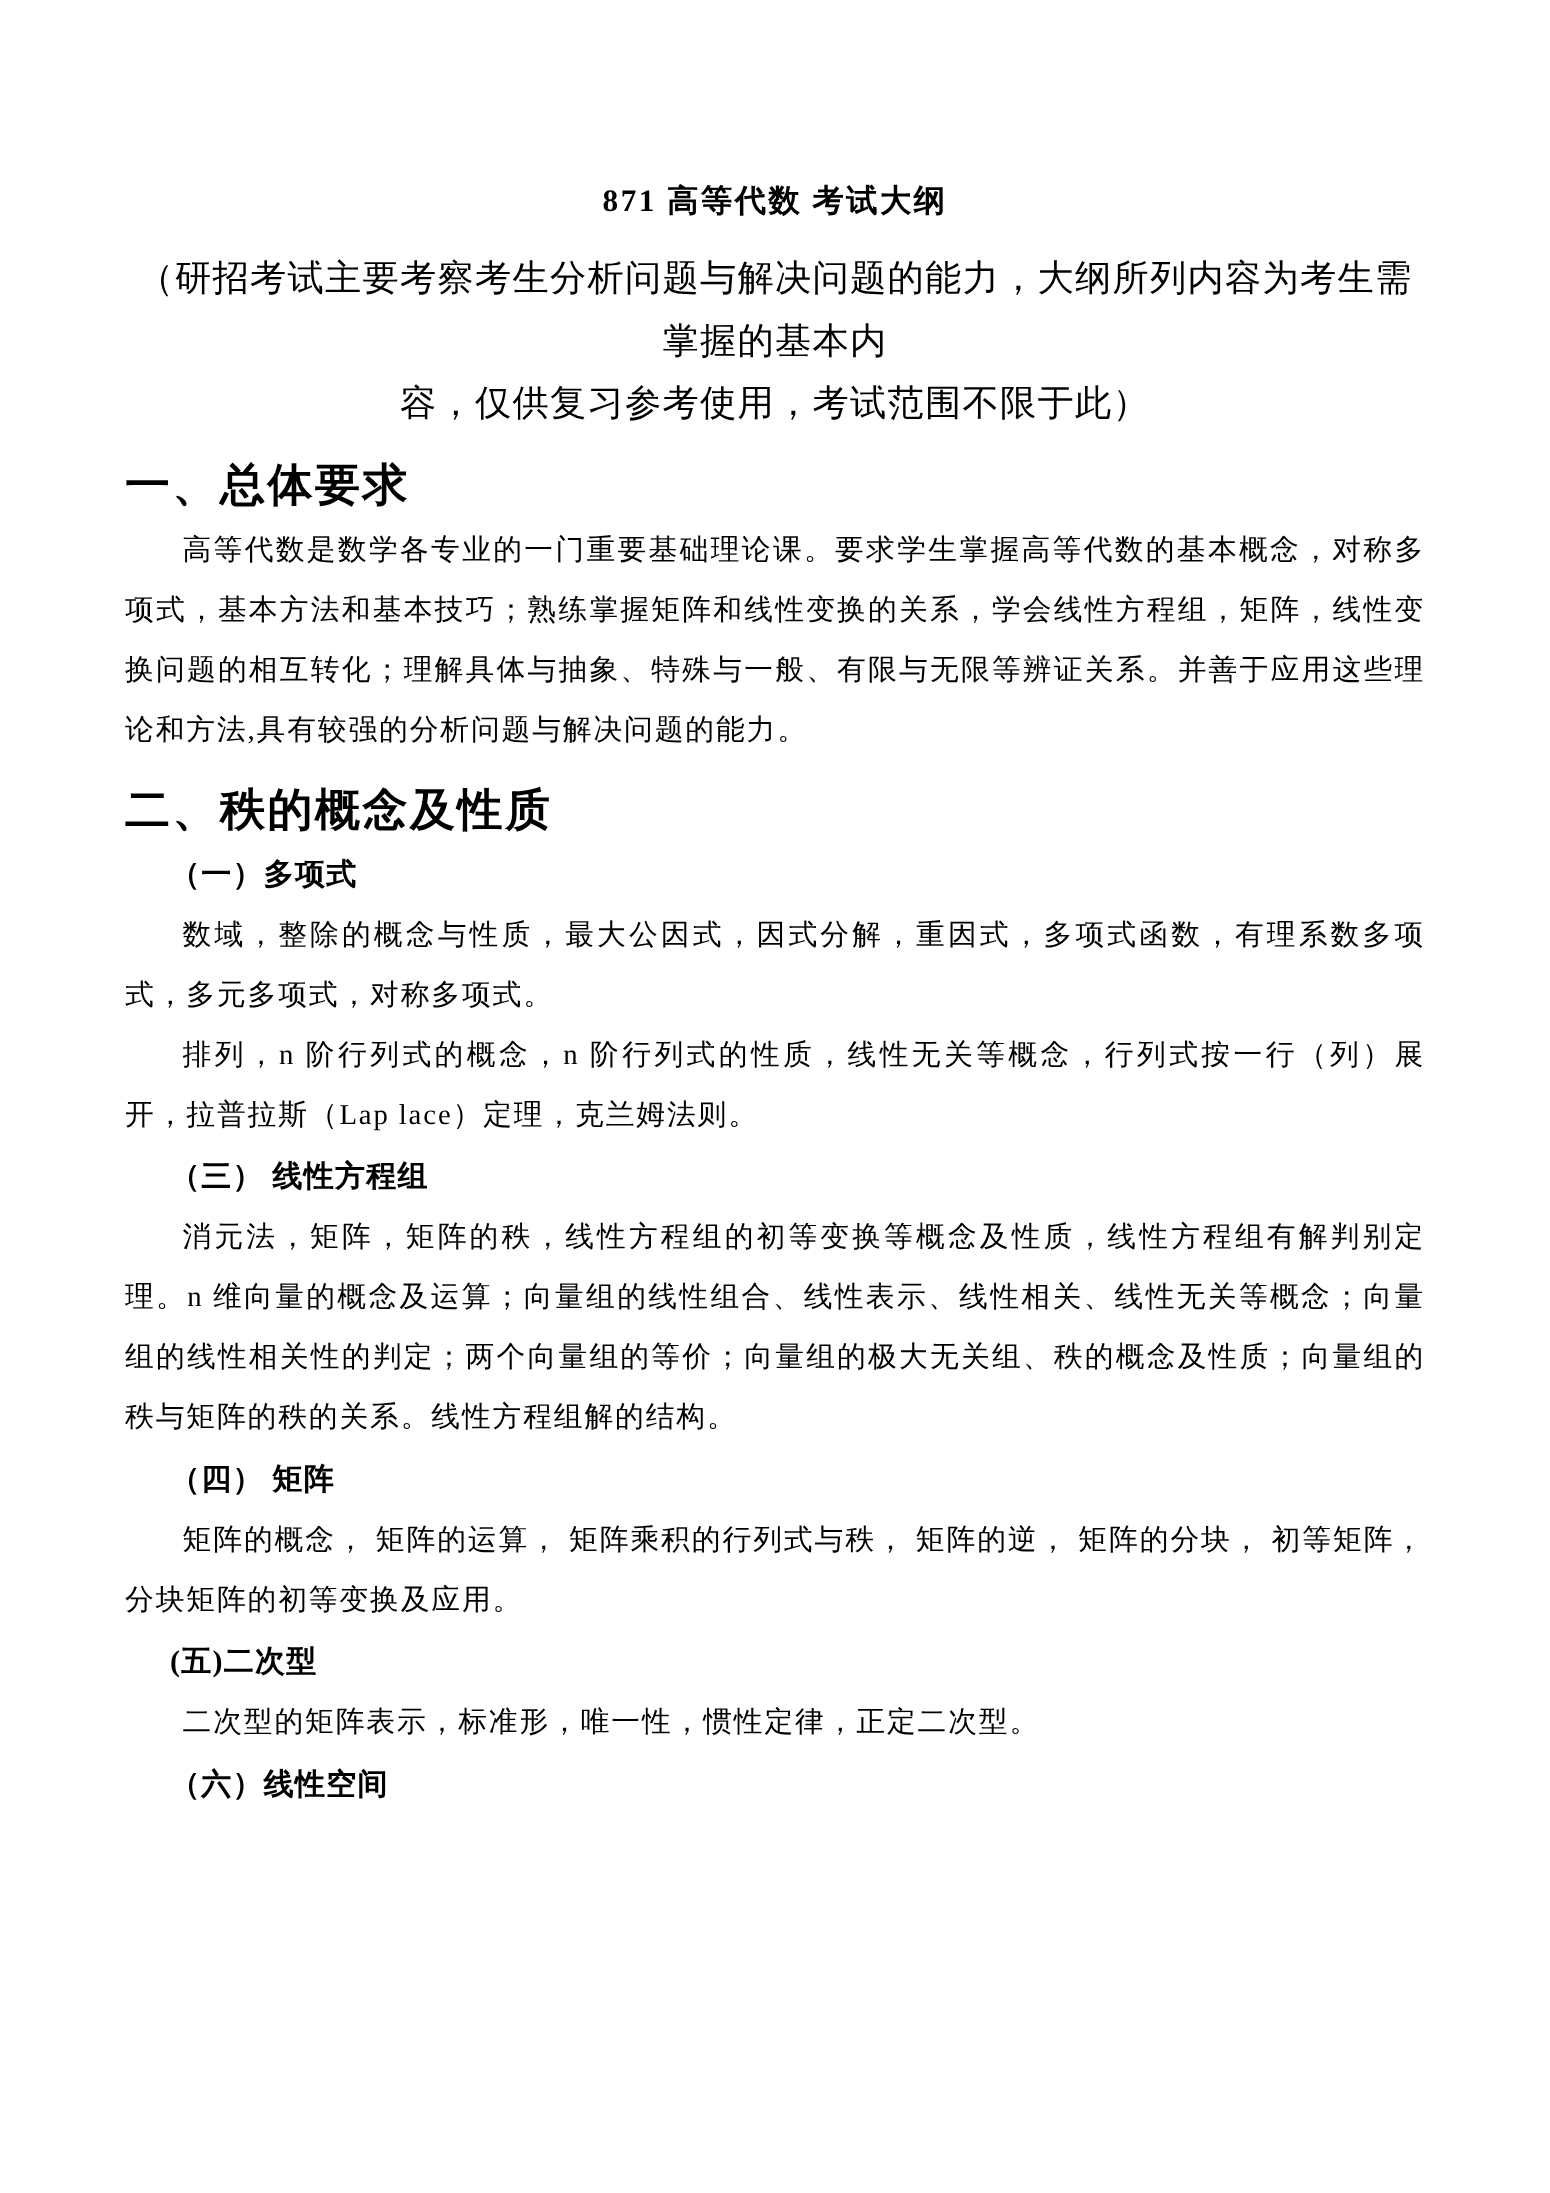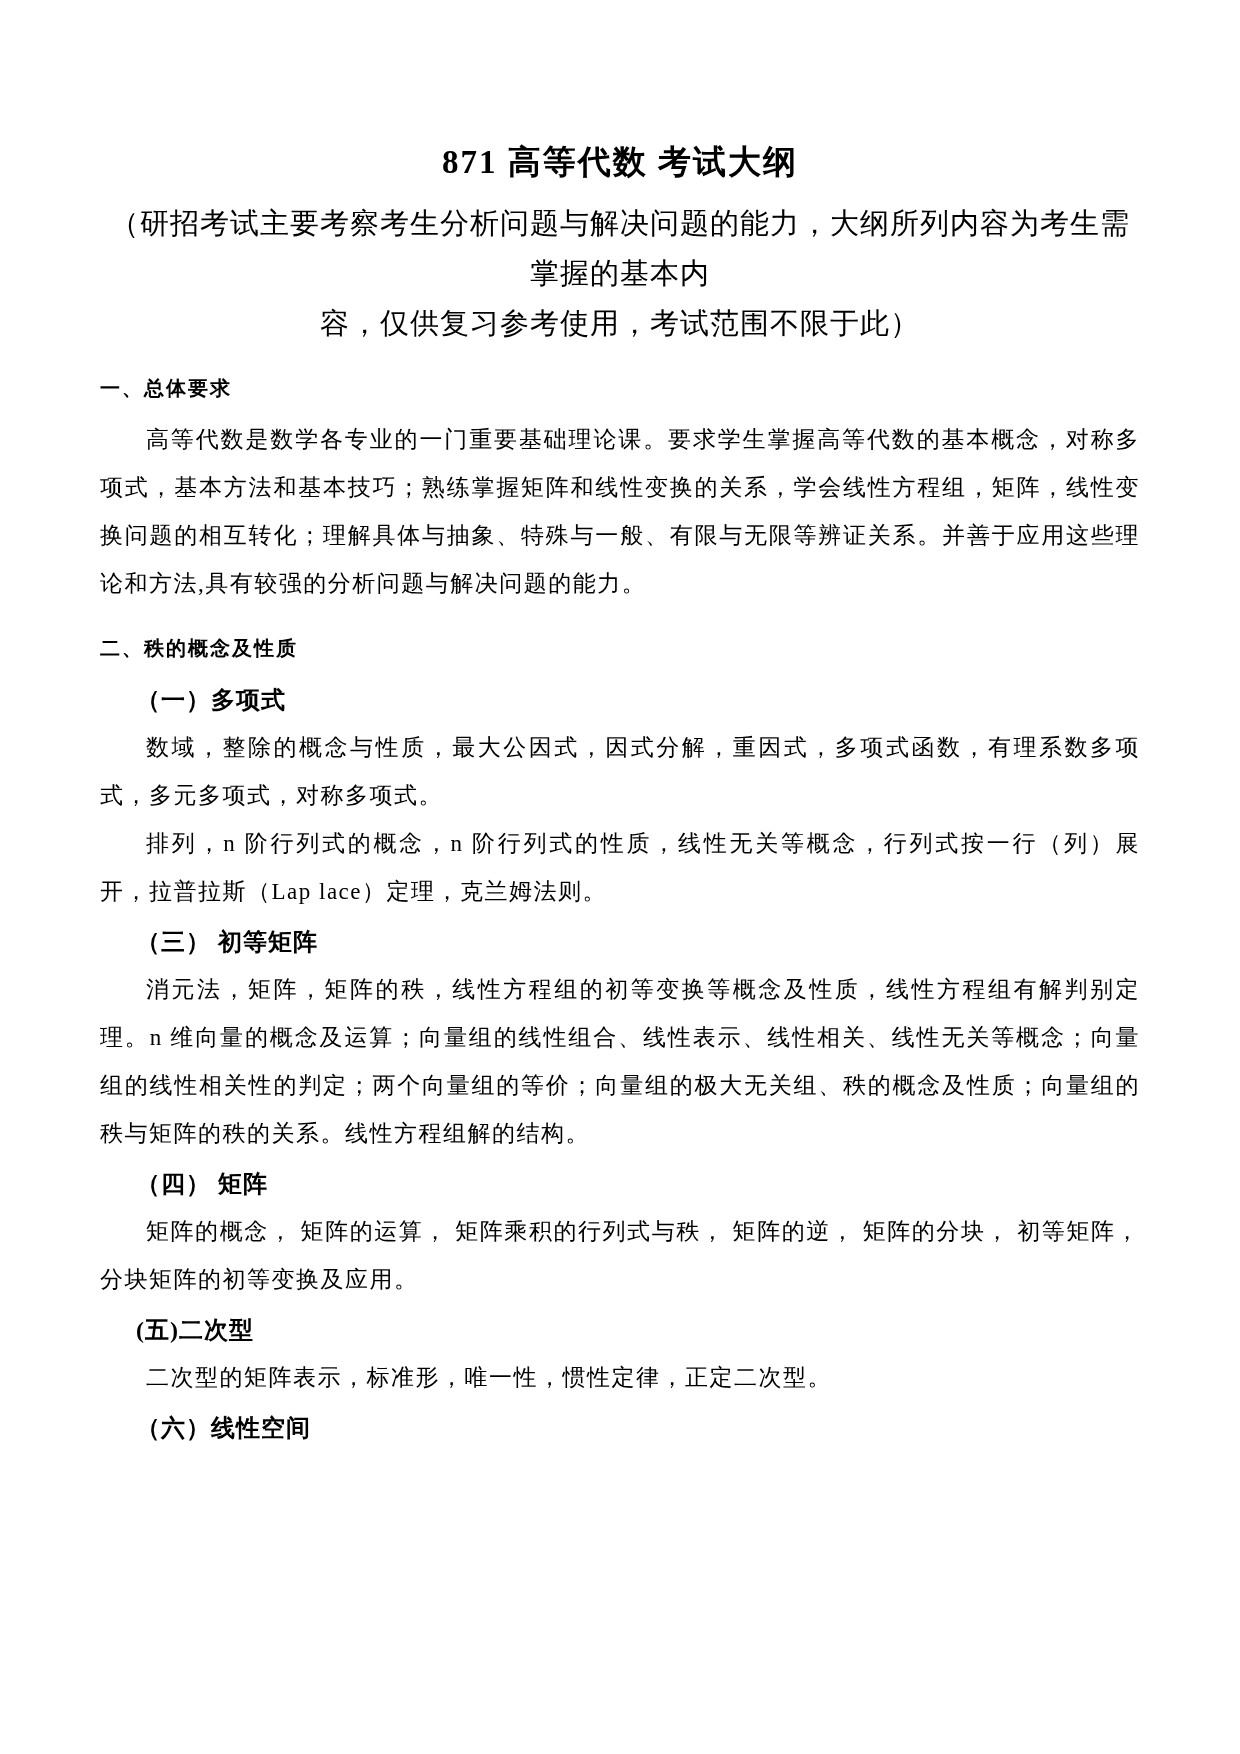--- a/index.html
+++ b/index.html
@@ -17,36 +17,36 @@
     box-sizing: border-box;
     width: 1240px;
     height: 1754px;
     padding: 140px 100px 60px 100px;
     background: #ffffff;
     overflow: hidden;
   }
   .doc-title {
     margin: 0 0 14px 0;
     text-align: center;
-    font-size: 33px;
+    font-size: 25px;
     font-weight: bold;
     letter-spacing: 2px;
     line-height: 44px;
   }
   .doc-subtitle {
     margin: 0 0 10px 0;
     text-align: center;
     font-size: 29px;
     font-weight: normal;
     letter-spacing: 1px;
     line-height: 50px;
   }
   h2.section-heading {
     margin: 22px 0 10px 0;
-    font-size: 20px;
+    font-size: 36px;
     font-weight: bold;
     letter-spacing: 2px;
     line-height: 36px;
   }
   h3.subsection-heading {
     margin: 2px 0 0 0;
     padding-left: 36px;
     font-size: 24px;
     font-weight: bold;
     letter-spacing: 1px;
@@ -79,21 +79,21 @@
   </section>
 
   <section>
     <h2 class="section-heading">二、秩的概念及性质</h2>
 
     <h3 class="subsection-heading">（一）多项式</h3>
     <p class="body-text">数域，整除的概念与性质，最大公因式，因式分解，重因式，多项式函数，有理系数多项式，多元多项式，对称多项式。</p>
 
     <p class="body-text">排列，n 阶行列式的概念，n 阶行列式的性质，线性无关等概念，行列式按一行（列）展开，拉普拉斯（Lap lace）定理，克兰姆法则。</p>
 
-    <h3 class="subsection-heading">（三） 初等矩阵</h3>
+    <h3 class="subsection-heading">（三） 线性方程组</h3>
     <p class="body-text">消元法，矩阵，矩阵的秩，线性方程组的初等变换等概念及性质，线性方程组有解判别定理。n 维向量的概念及运算；向量组的线性组合、线性表示、线性相关、线性无关等概念；向量组的线性相关性的判定；两个向量组的等价；向量组的极大无关组、秩的概念及性质；向量组的秩与矩阵的秩的关系。线性方程组解的结构。</p>
 
     <h3 class="subsection-heading">（四） 矩阵</h3>
     <p class="body-text">矩阵的概念， 矩阵的运算， 矩阵乘积的行列式与秩， 矩阵的逆， 矩阵的分块， 初等矩阵，分块矩阵的初等变换及应用。</p>
 
     <h3 class="subsection-heading">(五)二次型</h3>
     <p class="body-text">二次型的矩阵表示，标准形，唯一性，惯性定律，正定二次型。</p>
 
     <h3 class="subsection-heading">（六）线性空间</h3>
   </section>

